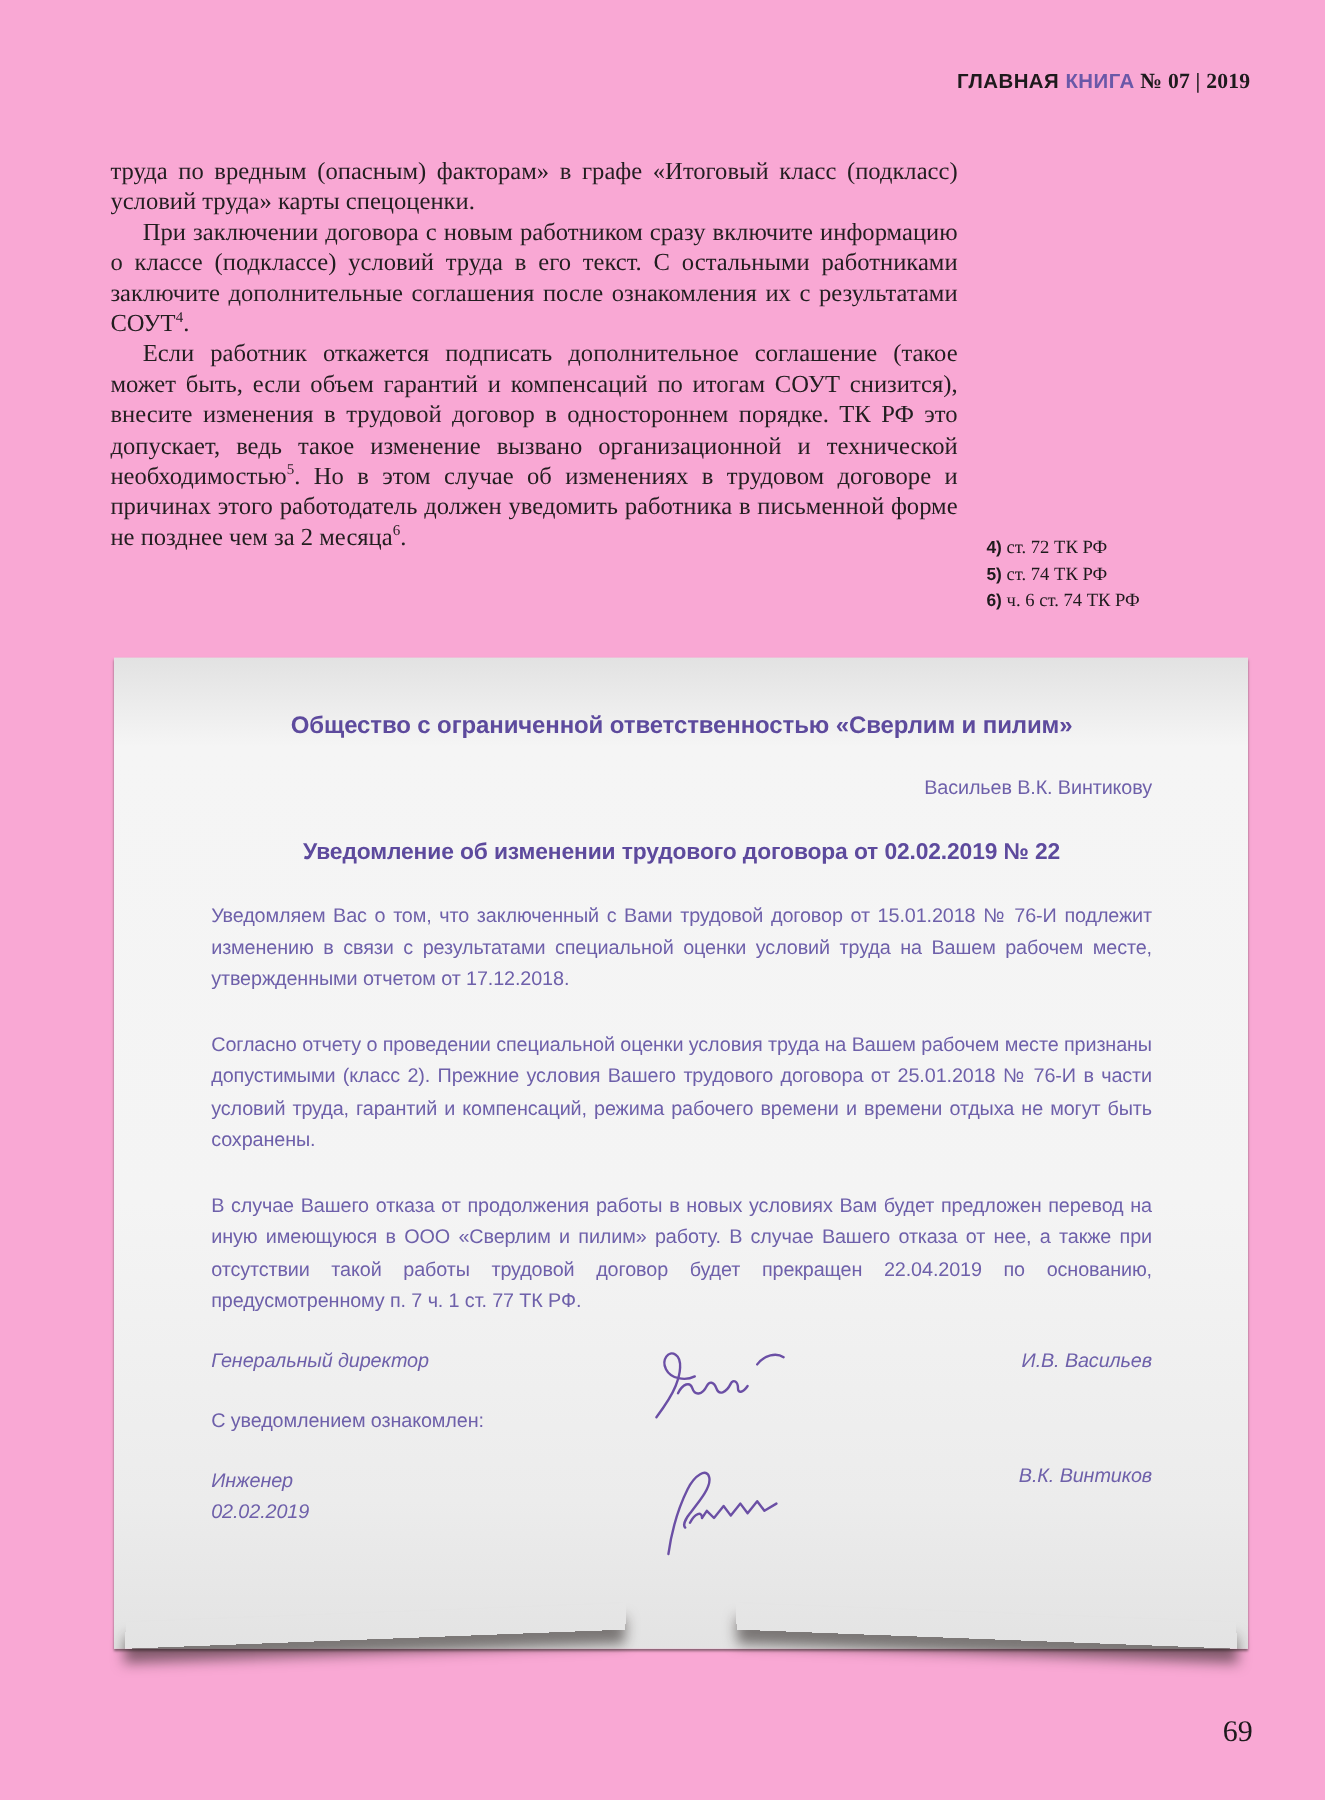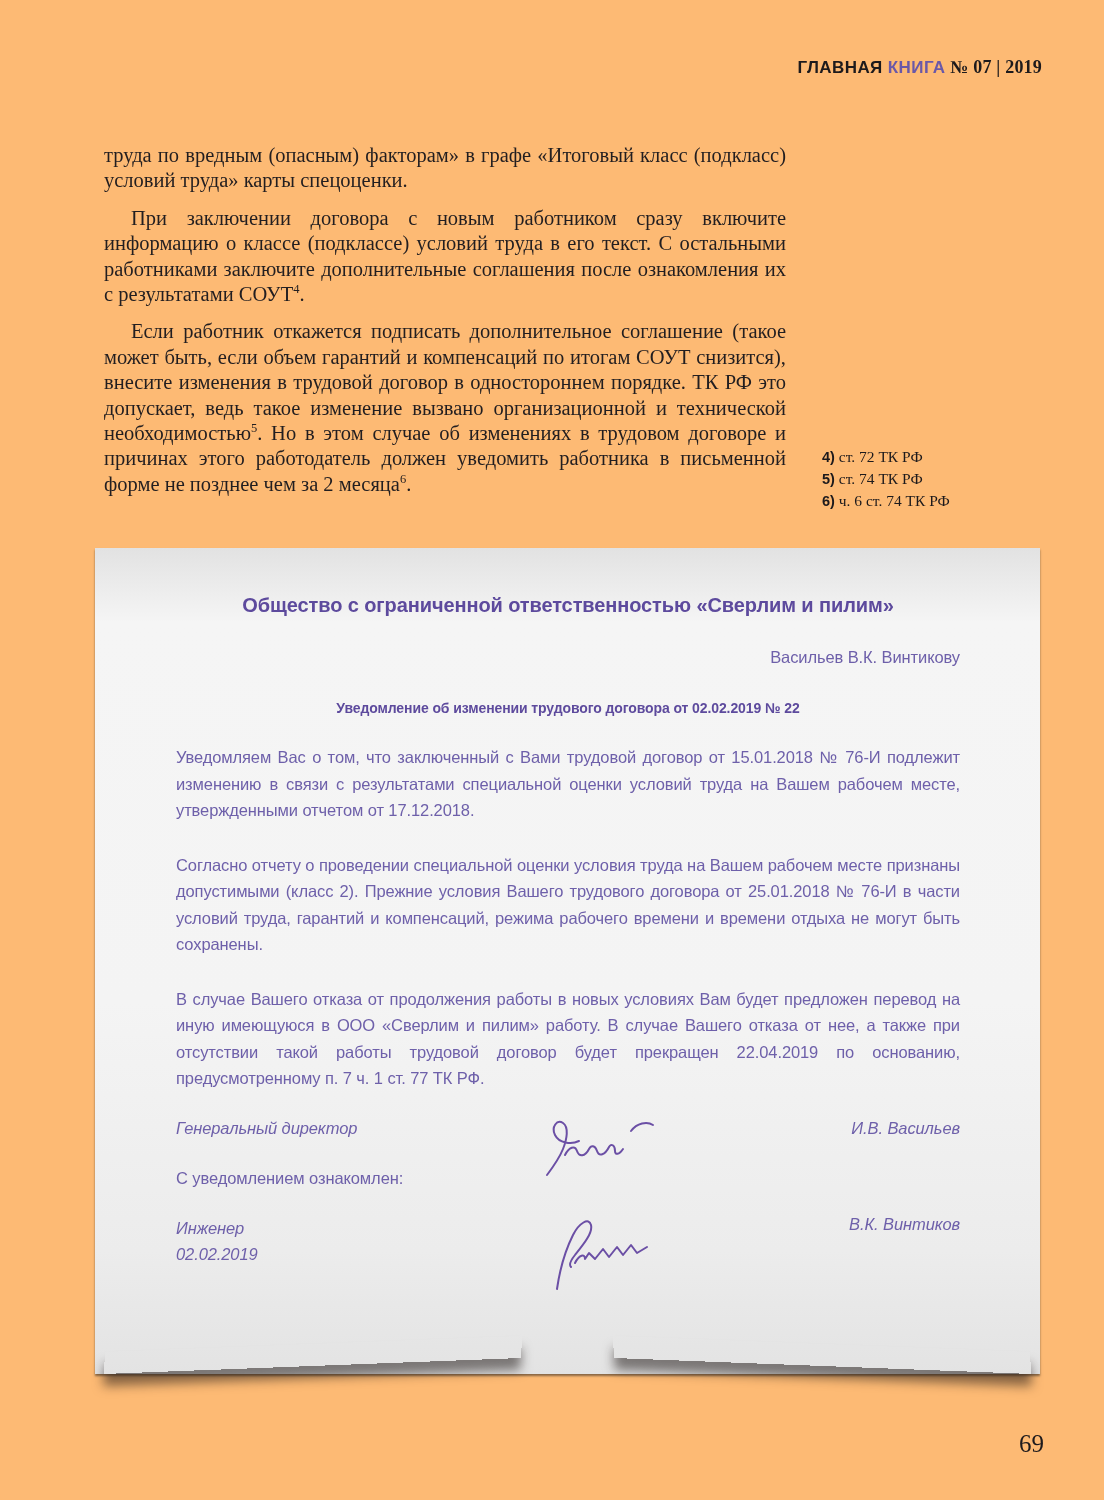--- a/index.html
+++ b/index.html
@@ -7,21 +7,21 @@
     --doc-text:#6e60aa;
     --doc-heading:#5d4a9d;
     --body-text:#221e20;
   }
   *{margin:0;padding:0;box-sizing:border-box;}
   html,body{background:#ffffff;}
   .page{
     position:relative;
     width:1104px;height:1500px;
     margin:0 auto;
-    background:#fdba74;
+    background:#f9a8d4;
     font-family:"Liberation Serif",serif;
     color:var(--body-text);
     overflow:hidden;
   }
 
   
   .mag-header{
     position:absolute;top:57px;right:62px;
     font-family:"Liberation Sans",sans-serif;
     font-weight:bold;font-size:17px;letter-spacing:.4px;
@@ -33,21 +33,21 @@
     font-family:"Liberation Serif",serif;
     color:#1d1a1c;font-size:18px;letter-spacing:.2px;
   }
 
   
   .article{
     position:absolute;left:92px;top:131px;width:706px;
     font-size:20.5px;line-height:25.4px;
     text-align:justify;
   }
-  .article p{margin:12px;}
+  .article p{margin:0;}
   .article p.indent{text-indent:27px;}
   .article sup{
     font-size:12.5px;line-height:0;vertical-align:super;
   }
 
   
   .footnotes{
     position:absolute;left:822px;top:446px;
     font-size:15.5px;line-height:22px;color:#1d1a1c;
     white-space:nowrap;
@@ -72,21 +72,21 @@
   }
   .doc-card::before{left:10px;transform:skew(-5deg) rotate(-2.2deg);}
   .doc-card::after{right:10px;transform:skew(5deg) rotate(2.2deg);}
 
   .doc-org{
     text-align:center;font-weight:bold;font-size:20px;
     color:var(--doc-heading);
   }
   .doc-addressee{margin-top:31px;text-align:right;}
   .doc-title{
-    margin-top:33px;text-align:center;font-weight:bold;font-size:14px;
+    margin-top:33px;text-align:center;font-weight:bold;font-size:19px;
     color:var(--doc-heading);
   }
   .doc-para{
     margin-top:28px;text-align:justify;line-height:26.5px;
   }
 
   .sig-row{position:relative;margin-top:27px;display:flex;justify-content:space-between;align-items:flex-start;font-style:italic;}
   .sig-row .sig-svg{position:absolute;left:363px;}
   .sig-row.first .sig-svg{top:-16px;}
   .sig-row.second .sig-svg{top:-10px;}

